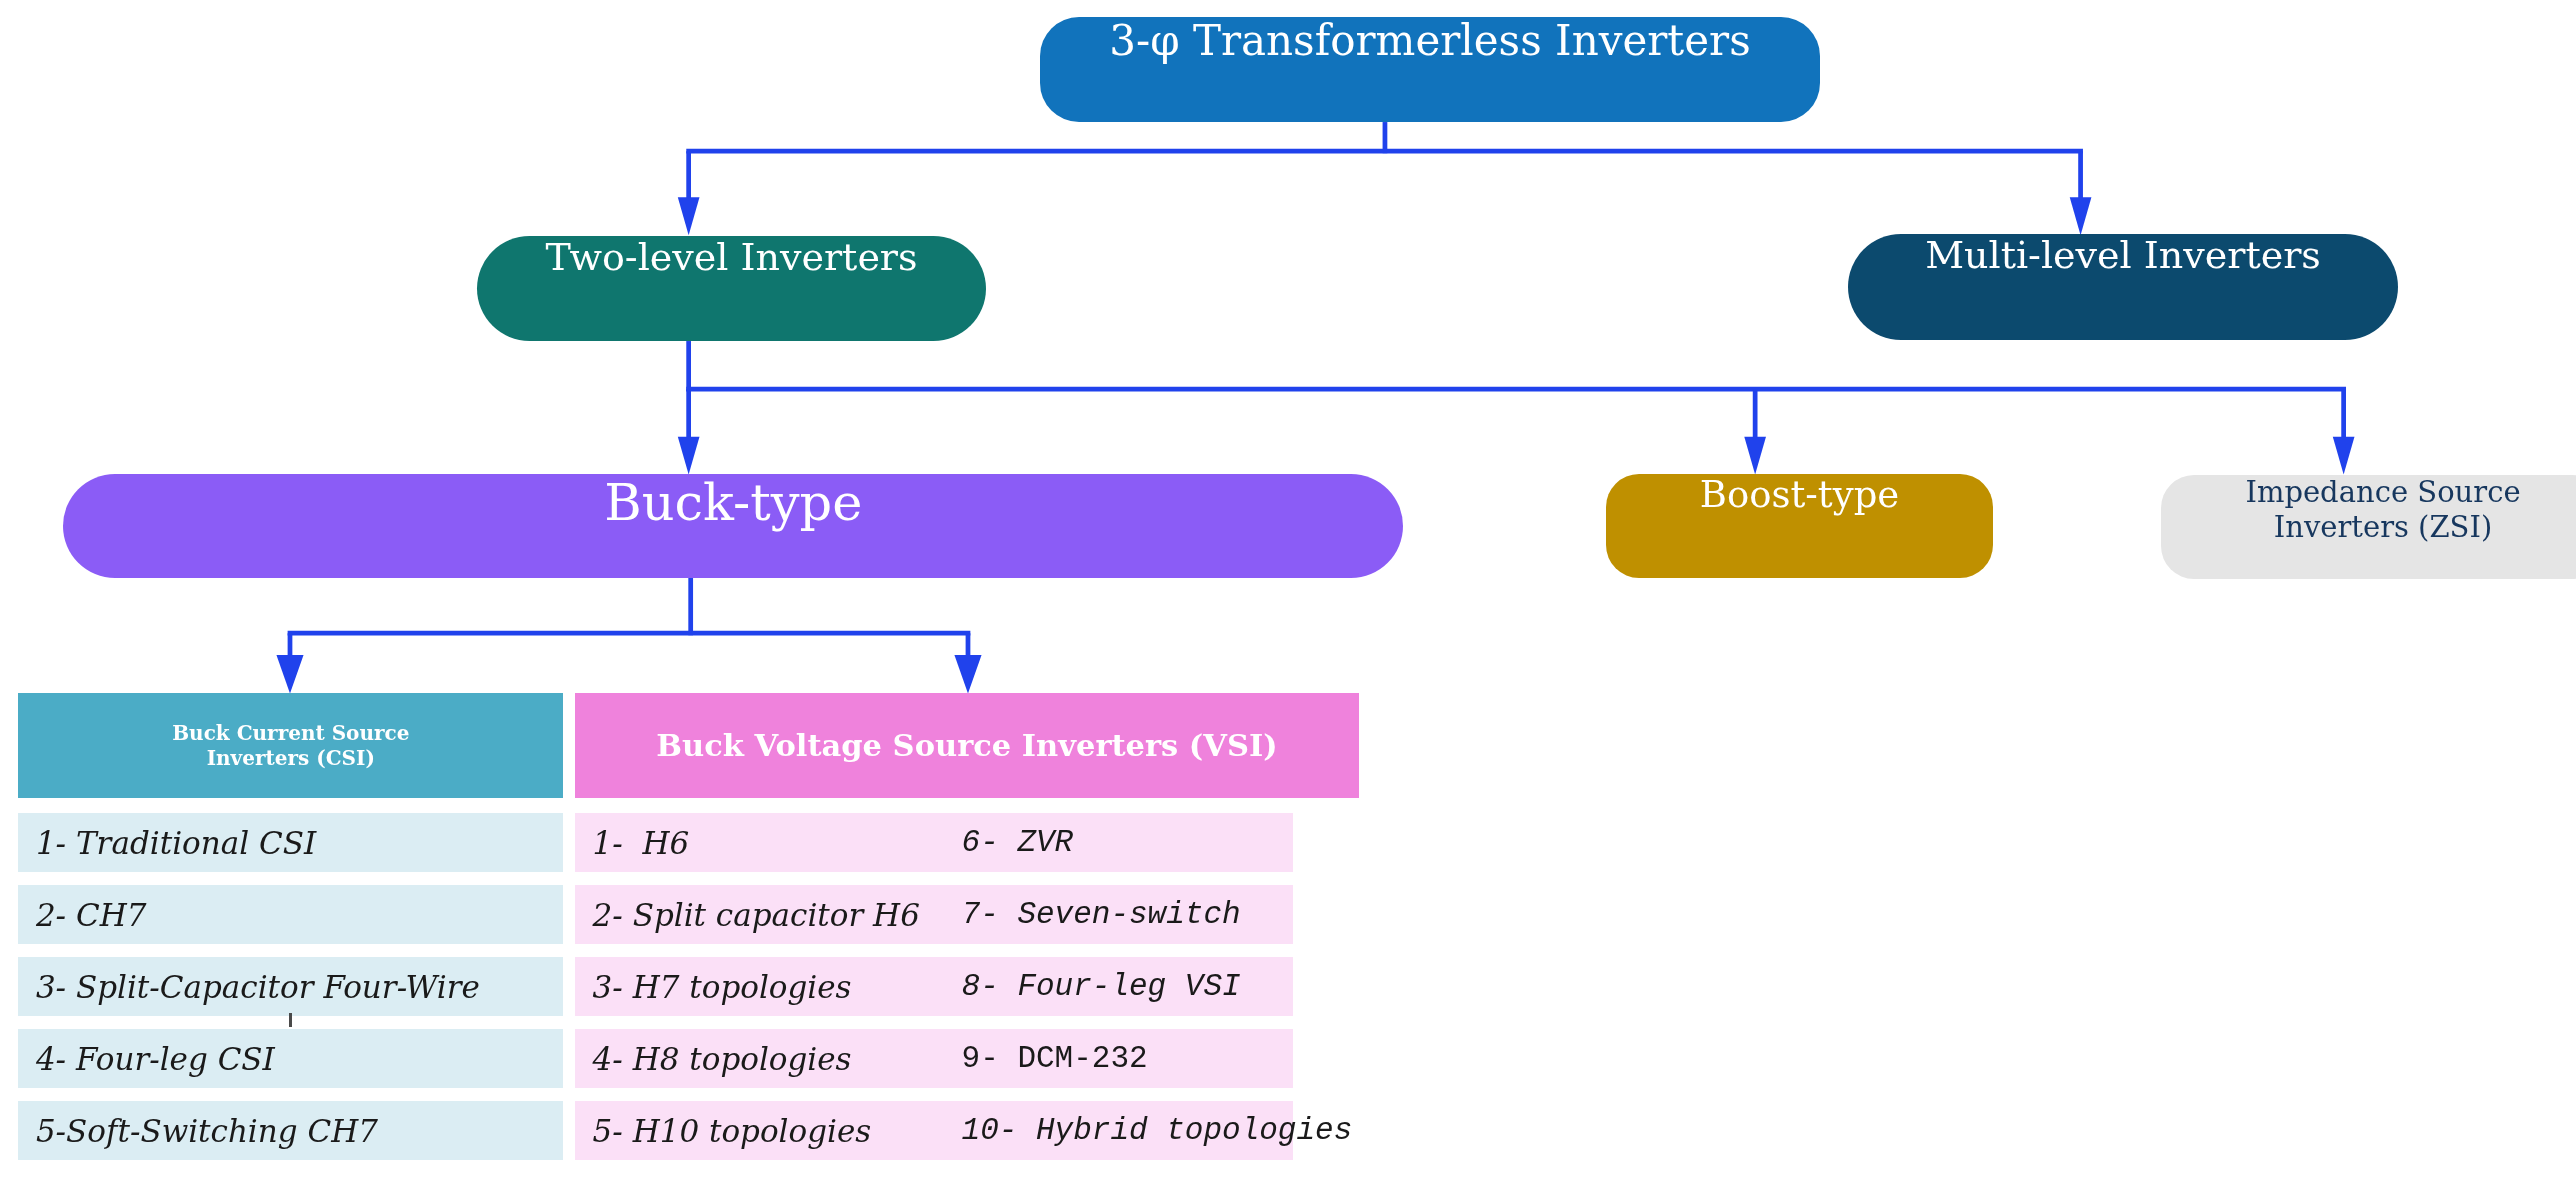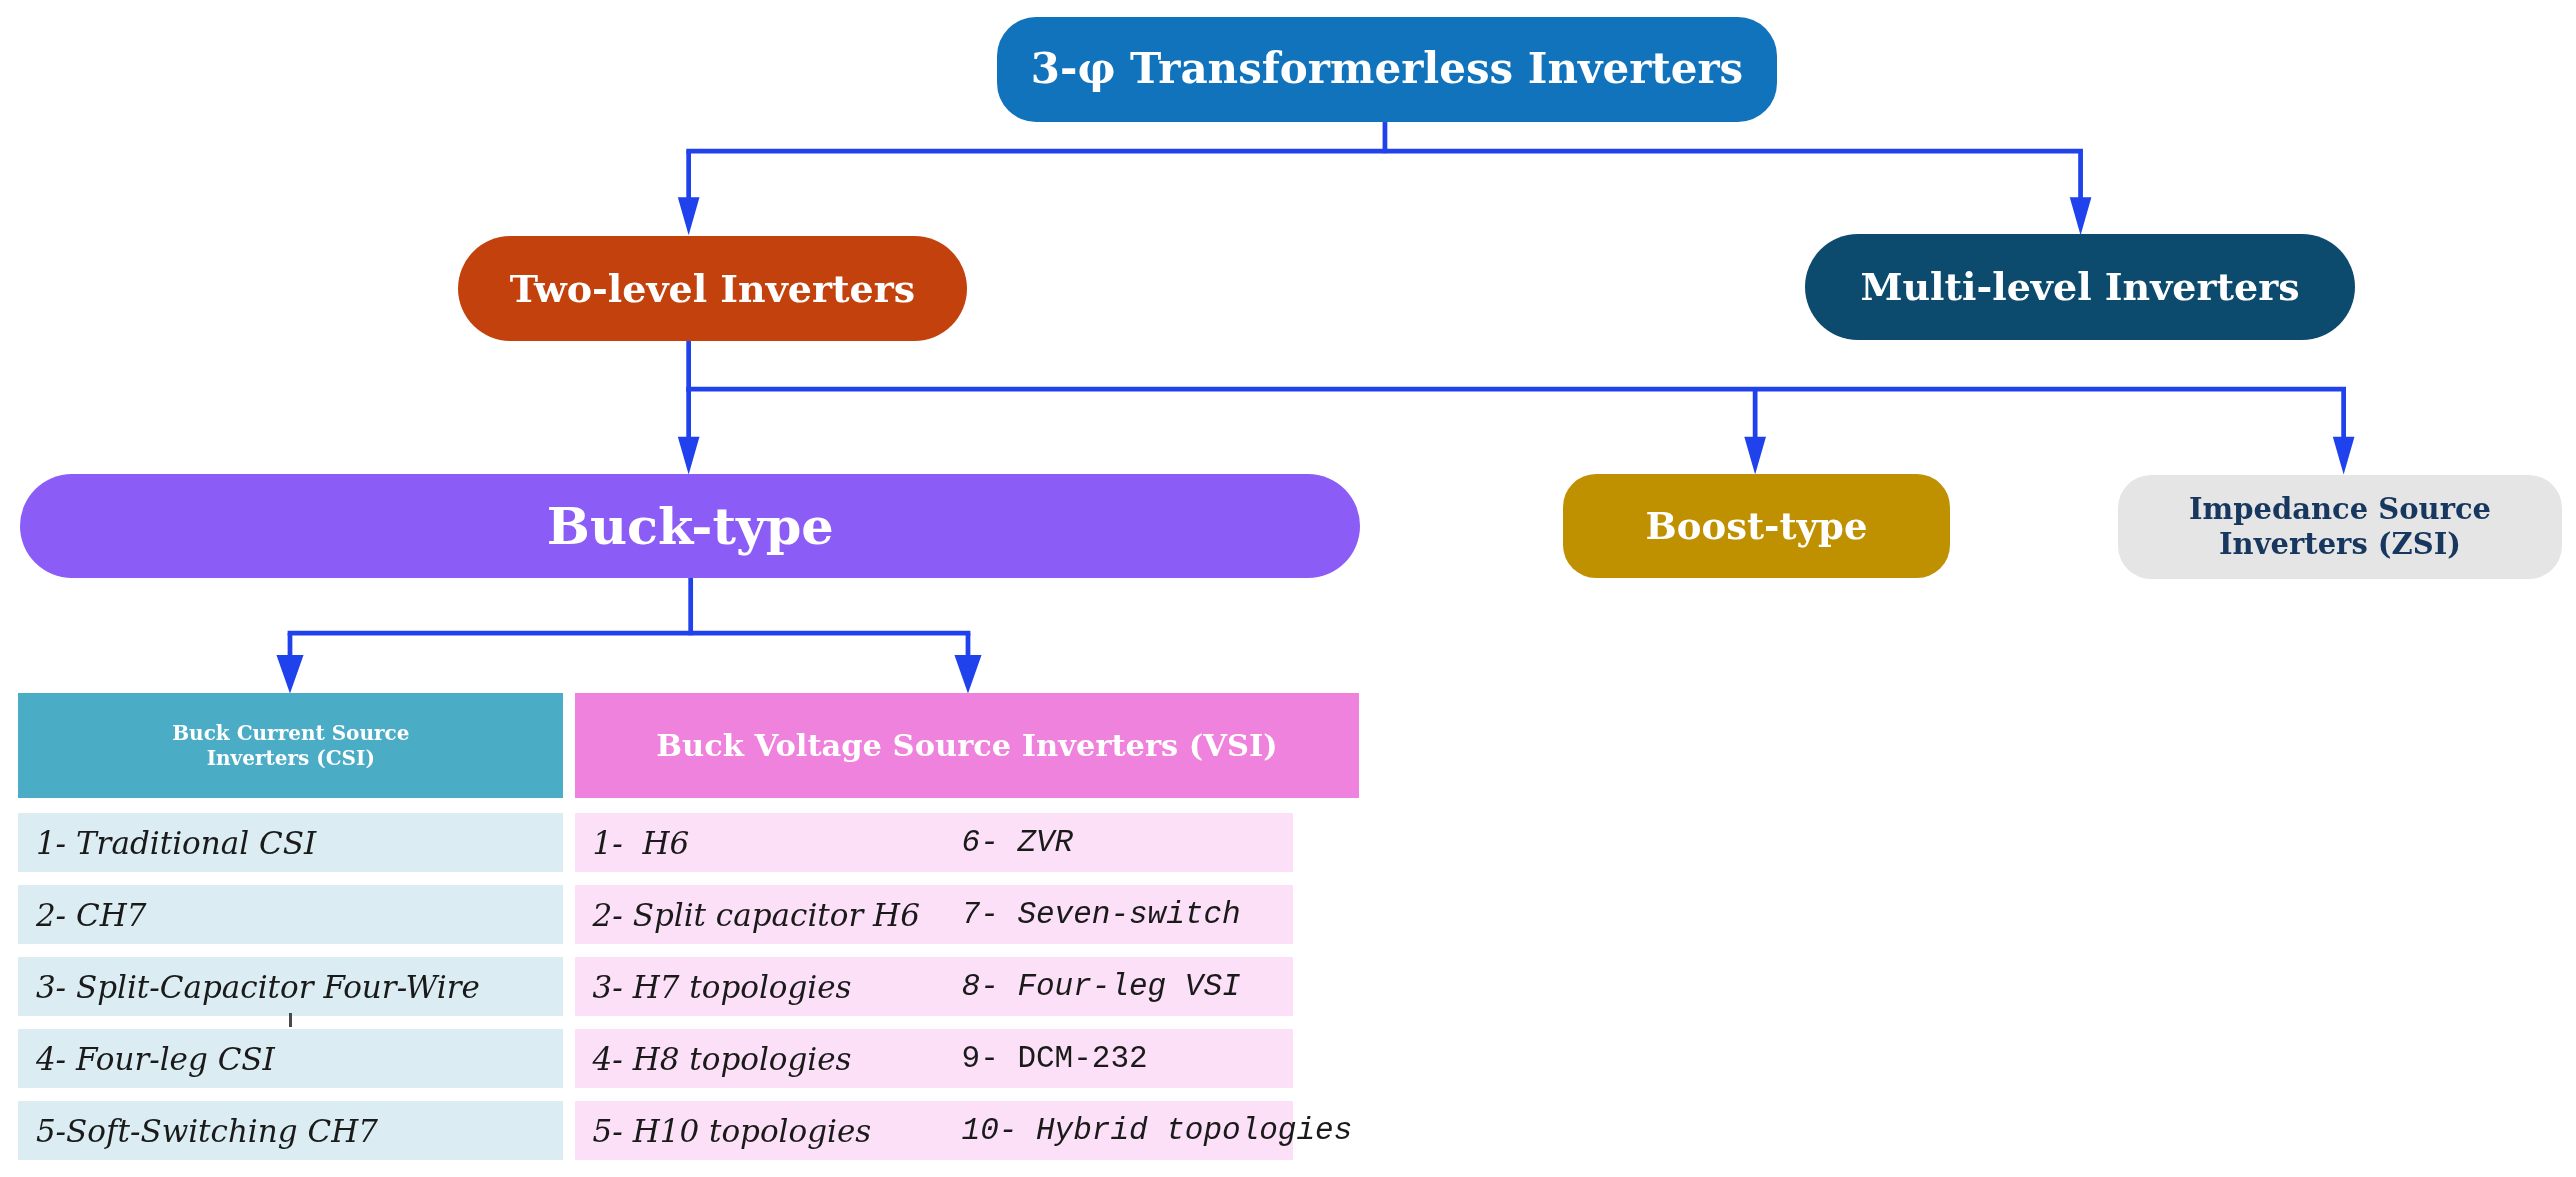--- a/index.html
+++ b/index.html
@@ -8,29 +8,30 @@
     width:2576px; height:1177px;
     font-family:"DejaVu Serif","Liberation Serif",serif;
     overflow:hidden;
     background:#ffffff;
   }
   svg.connectors { position:absolute; left:0; top:0; }
 
   .node {
     position:absolute;
     display:flex; flex-direction:column;
-    align-items:center; justify-content:center;
+    align-items:center; justify-content:flex-start;
     text-align:center;
-    font-weight:bold;
+    font-weight:normal;
     color:#ffffff;
     line-height:1.15;
+    margin-left:43px;
   }
 
   .node-root      { left:997px; top:17px;  width:780px; height:105px; border-radius:39px; background:#1173BC; font-size:42px; }
-  .node-twolevel  { left:458px;  top:236px; width:509px;  height:105px; border-radius:53px; background:#c2410c; font-size:38px; }
+  .node-twolevel  { left:434px;  top:236px; width:509px;  height:105px; border-radius:53px; background:#0f766e; font-size:38px; }
   .node-multilevel{ left:1805px; top:234px; width:550px;  height:106px; border-radius:54px; background:#0c4a6e; font-size:38px; }
   .node-buck      { left:20.3px;   top:474px; width:1340px; height:104px; border-radius:52px; background:#8b5cf6; font-size:51px; }
   .node-boost     { left:1563px; top:474px; width:387px;  height:104px; border-radius:33px; background:#BF9000; font-size:37px; }
   .node-zsi       { left:2118px; top:475px; width:444px;  height:104px; border-radius:33px; background:#e5e5e5; font-size:29px; color:#17375E; line-height:1.22; }
 
   .hdr {
     position:absolute;
     display:flex; flex-direction:column;
     align-items:center; justify-content:center;
     text-align:center;

